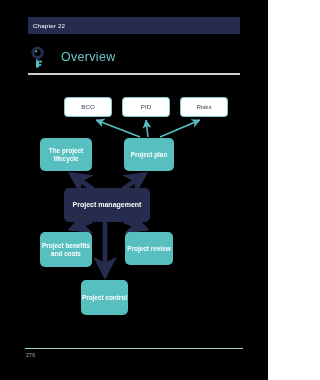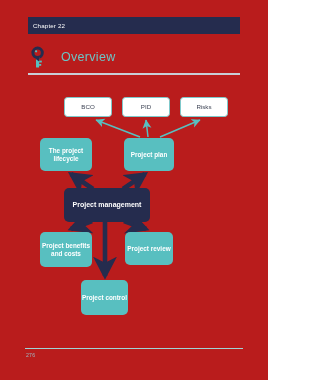--- a/index.html
+++ b/index.html
@@ -11,21 +11,21 @@
     width: 268px;
     height: 380px;
     font-family: "Liberation Sans", sans-serif;
     overflow: hidden;
     position: relative;
   }
   .page {
     position: relative;
     width: 268px;
     height: 380px;
-    background: #b91c1c;
+    background: #000000;
     box-sizing: border-box;
   }
 
   
   .chapter-bar {
     position: absolute;
     left: 28px;
     top: 17px;
     width: 212px;
     height: 17px;

